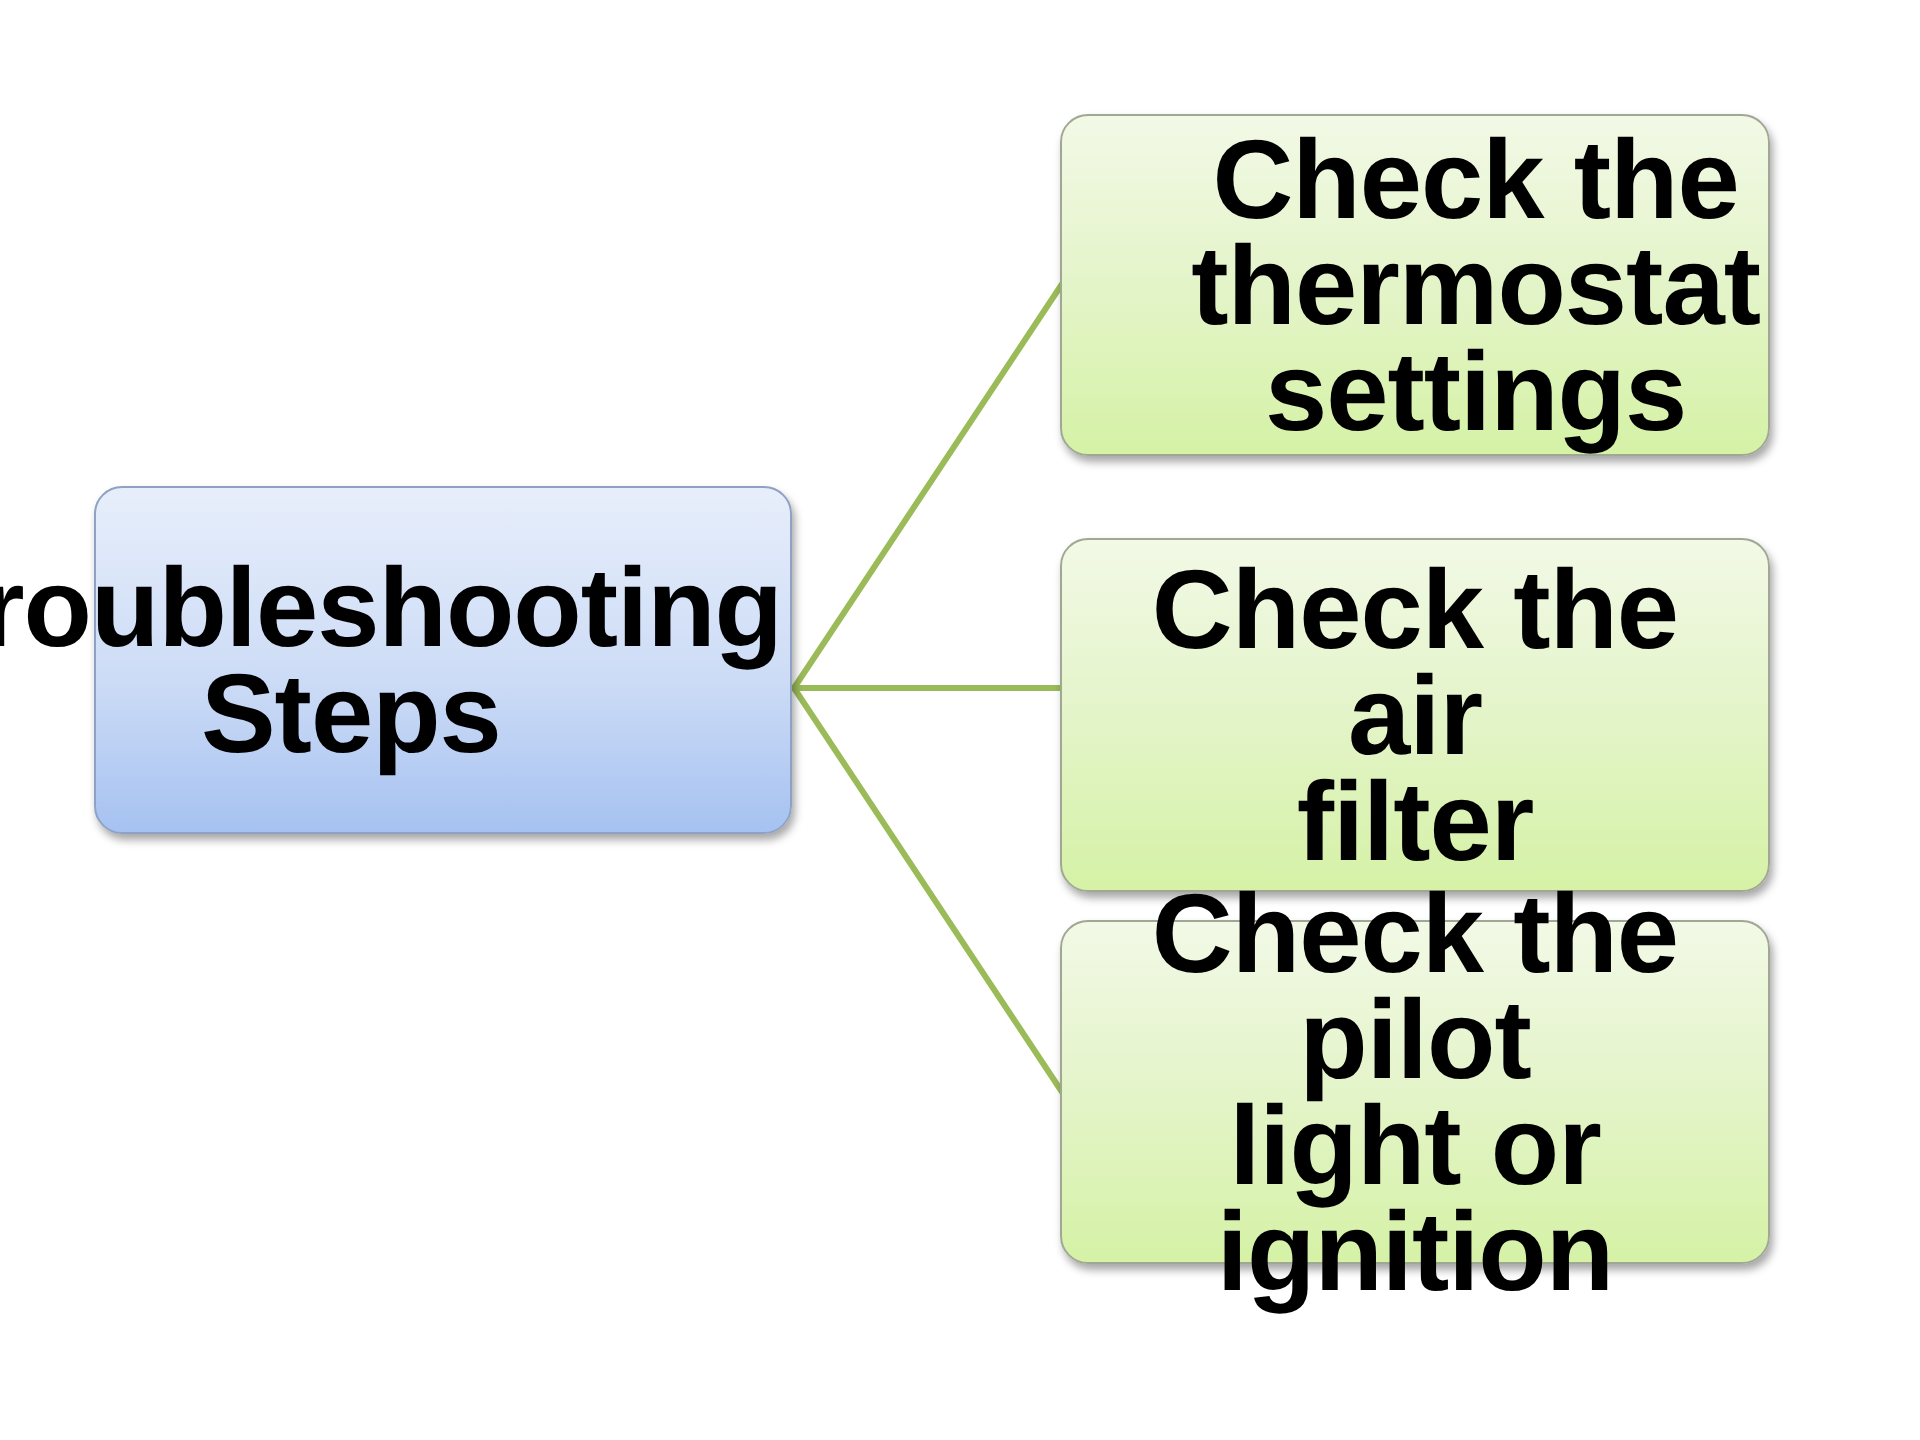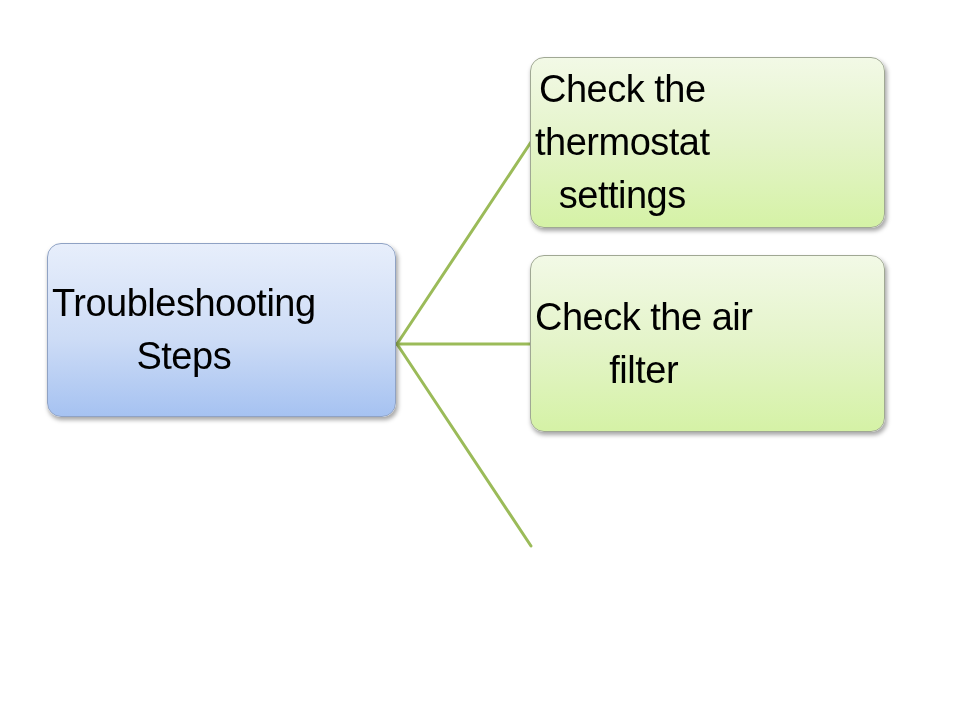--- a/index.html
+++ b/index.html
@@ -40,25 +40,25 @@
     stroke-width: 3;
     stroke-linecap: round;
     fill: none;
   }
   .node {
     position: absolute;
     box-sizing: border-box;
     border-radius: 14px;
     display: flex;
     align-items: center;
-    justify-content: flex-start;
+    justify-content: flex-end;
     text-align: center;
-    font-weight: 400;
+    font-weight: 700;
     color: var(--text-color);
-    font-size: 38px;
+    font-size: 56px;
     line-height: 53px;
     letter-spacing: -0.5px;
     box-shadow: 1.5px 3px 4px rgba(0,0,0,0.35);
   }
   .node .label {
     white-space: pre-line;
     padding: 0 4px;
   }
   .hub {
     left: 47px;
@@ -74,21 +74,21 @@
   .leaf {
     left: 530px;
     width: 355px;
     background: linear-gradient(180deg,
       var(--leaf-gradient-top) 0%,
       #E4F4C9 50%,
       var(--leaf-gradient-bottom) 100%);
     border: 1px solid var(--leaf-border-color);
   }
   .leaf-1 { top: 57px;  height: 171px; }
-  .leaf-2 { top: 255px; height: 177px; }
+  .leaf-2 { top: 269px; height: 177px; }
   .leaf-3 { top: 460px; height: 172px; }
 </style>
 </head>
 <body>
 
 <div class="canvas">
 
   <svg class="connector-layer" viewBox="0 0 960 720">
     <line x1="397" y1="344" x2="531" y2="142"></line>
     <line x1="397" y1="344" x2="531" y2="344"></line>
@@ -104,14 +104,18 @@
     <span class="label">Check the
 thermostat
 settings</span>
   </div>
 
   <div class="node leaf leaf-2">
     <span class="label">Check the air
 filter</span>
   </div>
 
+  <div class="node leaf leaf-3">
+    <span class="label">Check the pilot
+light or ignition</span>
+  </div>
 
 </div>
 
 </body></html>

